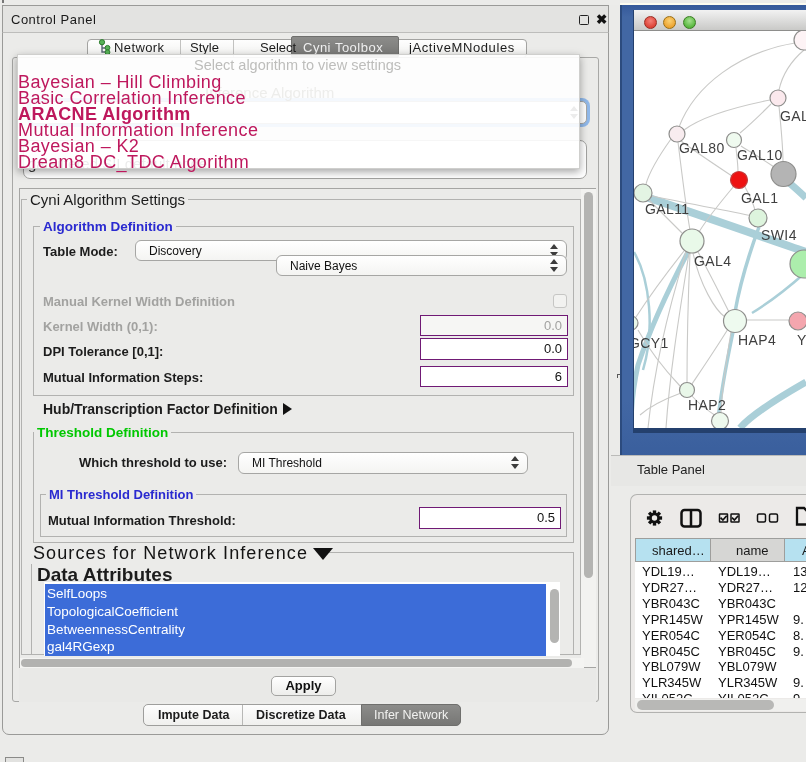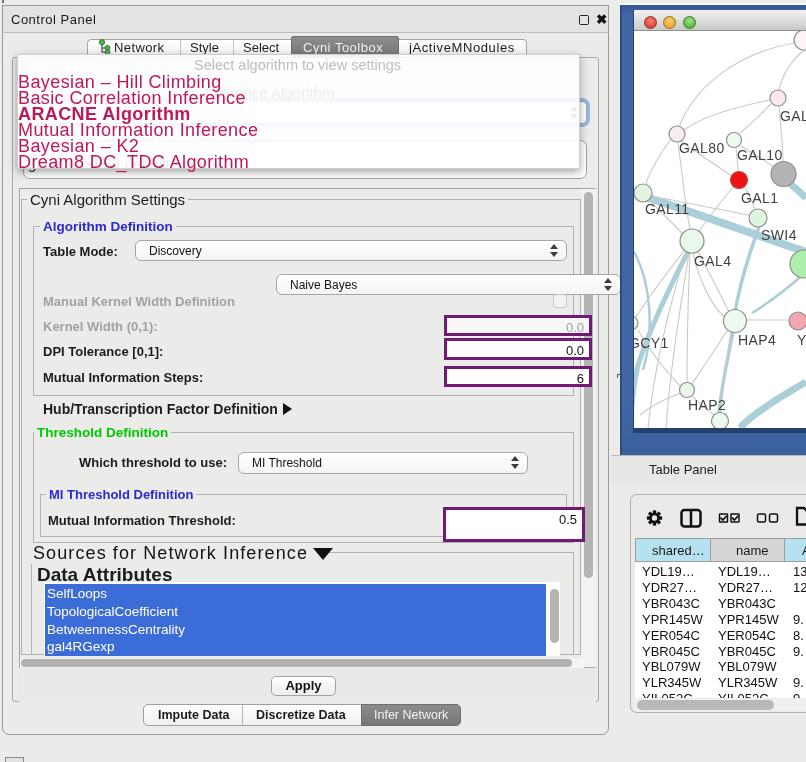--- a/index.html
+++ b/index.html
@@ -10,22 +10,22 @@
   .lbl{font-size:13px;font-weight:bold;color:#1c1c1c;white-space:nowrap;}
   .dis{color:#a2a2a0;}
   .combo{position:absolute;background:linear-gradient(#ffffff,#f4f4f2);
          border:1px solid #a6a6a4;border-radius:6px;box-sizing:border-box;}
   .combo .ctext{position:absolute;left:13px;top:3px;font-size:12px;color:#111;}
   .spin{position:absolute;right:7px;top:3px;width:9px;}
   .tri-u{width:0;height:0;border-left:4px solid transparent;border-right:4px solid transparent;
          border-bottom:5.5px solid #3c3c3c;margin-bottom:2.5px;}
   .tri-d{width:0;height:0;border-left:4px solid transparent;border-right:4px solid transparent;
          border-top:5.5px solid #3c3c3c;}
-  .field{position:absolute;background:#fff;border:3px solid #701a75;box-sizing:border-box;
-         font-size:13px;color:#111;text-align:right;padding:2px 5px 0 0;margin-left:24px;}
+  .field{position:absolute;background:#fff;border:1px solid #701a75;box-sizing:border-box;
+         font-size:13px;color:#111;text-align:right;padding:2px 5px 0 0;}
   .gbox{position:absolute;border:1px solid #b2b2b0;box-sizing:border-box;}
   .gtitle{position:absolute;background:#ebebe9;padding:0 3px;white-space:nowrap;}
 </style>
 </head>
 <body>
 <div id="stage">
   <div class="abs" style="left:2px;top:0;width:2px;height:3px;background:#777;"></div>
 
   <div class="abs" id="cpwin" style="left:2px;top:5px;width:607px;height:730px;background:#ebebe9;border:1px solid #9a9a98;border-radius:0 0 7px 7px;box-sizing:border-box;"></div>
   <div class="abs" style="left:2px;top:5px;width:607px;height:28px;background:#e3e3e1;border:1px solid #9a9a98;border-bottom:1px solid #bdbdbb;box-sizing:border-box;"></div>
@@ -40,21 +40,21 @@
   <svg class="abs" style="left:98px;top:38px;" width="14" height="17" viewBox="0 0 14 17">
     <path d="M4 6 L4 14 L9 14 M4 10 L9 10" stroke="#5a6675" stroke-width="1.4" fill="none"></path>
     <circle cx="4" cy="4.2" r="2.6" fill="#57b257" stroke="#2e7d2e" stroke-width="1"></circle>
     <circle cx="9.5" cy="9.8" r="2.4" fill="#57b257" stroke="#2e7d2e" stroke-width="1"></circle>
     <circle cx="9.5" cy="14.2" r="2.4" fill="#57b257" stroke="#2e7d2e" stroke-width="1"></circle>
   </svg>
   <div class="abs" style="left:114px;top:40px;font-size:13px;letter-spacing:0.4px;color:#1c1c1c;">Network</div>
   <div class="abs" style="left:180px;top:40px;width:1px;height:17px;background:#c2c2c0;"></div>
   <div class="abs" style="left:190px;top:40px;font-size:13px;color:#1c1c1c;">Style</div>
   <div class="abs" style="left:233px;top:40px;width:1px;height:17px;background:#c2c2c0;"></div>
-  <div class="abs" style="left:243px;top:40px;font-size:13px;color:#1c1c1c;">Select</div>
+  <div class="abs" style="left:260px;top:40px;font-size:13px;color:#1c1c1c;">Select</div>
   <div class="abs" style="left:303px;top:40px;font-size:13px;letter-spacing:0.5px;color:#f0f0f0;">Cyni Toolbox</div>
   <div class="abs" style="left:409px;top:40px;font-size:13px;letter-spacing:0.6px;color:#1c1c1c;">jActiveMNodules</div>
 
   <div class="abs" style="left:30px;top:101px;width:557px;height:23px;background:#fff;border:1px solid #a6a6a4;border-radius:5px;box-shadow:0 0 0 3px rgba(96,156,233,0.65);box-sizing:border-box;">
     <div class="spin" style="top:4px;">
         <div class="tri-u"></div>
         <div class="tri-d"></div>
       </div>
   </div>
   <div class="abs" style="left:23px;top:140px;width:564px;height:39px;background:#fff;border:1px solid #a2a2a0;border-radius:7px;box-sizing:border-box;"></div>
@@ -75,21 +75,21 @@
   <div class="gtitle" style="left:40px;top:219px;font-size:13.5px;font-weight:bold;color:#2a2ad0;">Algorithm Definition</div>
 
   <div class="lbl abs" style="left:43px;top:244px;">Table Mode:</div>
   <div class="combo" style="left:135px;top:240px;width:432px;height:21px;">
     <div class="ctext">Discovery</div>
     <div class="spin">
         <div class="tri-u"></div>
         <div class="tri-d"></div>
       </div>
   </div>
-  <div class="combo" style="left:276px;top:274px;width:345px;height:21px;">
+  <div class="combo" style="left:276px;top:255px;width:291px;height:21px;">
     <div class="ctext">Naive Bayes</div>
     <div class="spin">
         <div class="tri-u"></div>
         <div class="tri-d"></div>
       </div>
   </div>
   <div class="lbl dis abs" style="left:43px;top:294px;">Manual Kernel Width Definition</div>
   <div class="abs" style="left:553px;top:294px;width:14px;height:14px;background:#f2f2f0;border:1px solid #c6c6c4;border-radius:3px;box-sizing:border-box;"></div>
   <div class="lbl dis abs" style="left:43px;top:319px;">Kernel Width (0,1):</div>
   <div class="field dis" style="left:420px;top:315px;width:148px;height:21px;background:#f6f6f4;color:#a2a2a0;">0.0</div>
@@ -107,21 +107,21 @@
   <div class="combo" style="left:238px;top:452px;width:290px;height:22px;">
     <div class="ctext">MI Threshold</div>
     <div class="spin">
         <div class="tri-u"></div>
         <div class="tri-d"></div>
       </div>
   </div>
   <div class="gbox" style="left:40px;top:494px;width:527px;height:43px;"></div>
   <div class="gtitle" style="left:46px;top:487px;font-size:13px;font-weight:bold;color:#2a2ad0;">MI Threshold Definition</div>
   <div class="lbl abs" style="left:48px;top:513px;">Mutual Information Threshold:</div>
-  <div class="field" style="left:419px;top:507px;width:142px;height:35px;">0.5</div>
+  <div class="field" style="left:419px;top:507px;width:142px;height:22px;">0.5</div>
 
   <div class="gbox" style="left:31px;top:552px;width:543px;height:103px;"></div>
   <div class="gtitle" style="left:30px;top:543px;font-size:18px;letter-spacing:1.1px;color:#141414;">Sources for Network Inference&nbsp;&nbsp;&nbsp;</div>
   <div class="abs" style="left:313px;top:548px;width:0;height:0;border-left:10px solid transparent;border-right:10px solid transparent;border-top:12px solid #111;"></div>
   <div class="abs lbl" style="left:37px;top:564px;font-size:19px;">Data Attributes</div>
 
   <div class="abs" style="left:44px;top:582px;width:516px;height:74px;background:#fff;"></div>
   <div class="abs" style="left:45px;top:584px;width:501px;height:72px;background:#3c6cd8;"></div>
   <div class="abs" style="left:47px;top:585px;font-size:13.5px;color:#fff;line-height:17.8px;">SelfLoops<br>TopologicalCoefficient<br>BetweennessCentrality<br>gal4RGexp</div>
   <div class="abs" style="left:550px;top:589px;width:9px;height:54px;background:#b4b4b2;border-radius:4.5px;"></div>
@@ -215,21 +215,21 @@
       <text x="761" y="240">SWI4</text>
       <text x="694" y="266">GAL4</text>
       <text x="738" y="345">HAP4</text>
       <text x="797" y="345">YJ</text>
       <text x="629" y="348">GCY1</text>
       <text x="688" y="410">HAP2</text>
     </g>
   </svg>
 
   <div class="abs" style="left:611px;top:455px;width:195px;height:31px;background:#e7e7e5;border-top:1px solid #bbbbb9;box-sizing:border-box;"></div>
-  <div class="abs" style="left:637px;top:462px;font-size:13px;color:#222;margin-left:12px;">Table Panel</div>
+  <div class="abs" style="left:637px;top:462px;font-size:13px;color:#222;">Table Panel</div>
 
   <div class="abs" style="left:630px;top:494px;width:176px;height:219px;background:#eceae8;border:1px solid #b2b2b0;border-radius:7px 0 0 7px;border-right:none;box-sizing:border-box;"></div>
 
   <svg class="abs" style="left:630px;top:494px;" width="176" height="42" viewBox="0 0 176 42">
     <g transform="translate(24.5,24)">
       <g stroke="#111" stroke-width="3.4">
         <line x1="0" y1="-7.6" x2="0" y2="7.6"></line>
         <line x1="-7.6" y1="0" x2="7.6" y2="0"></line>
         <line x1="-5.4" y1="-5.4" x2="5.4" y2="5.4"></line>
         <line x1="-5.4" y1="5.4" x2="5.4" y2="-5.4"></line>

